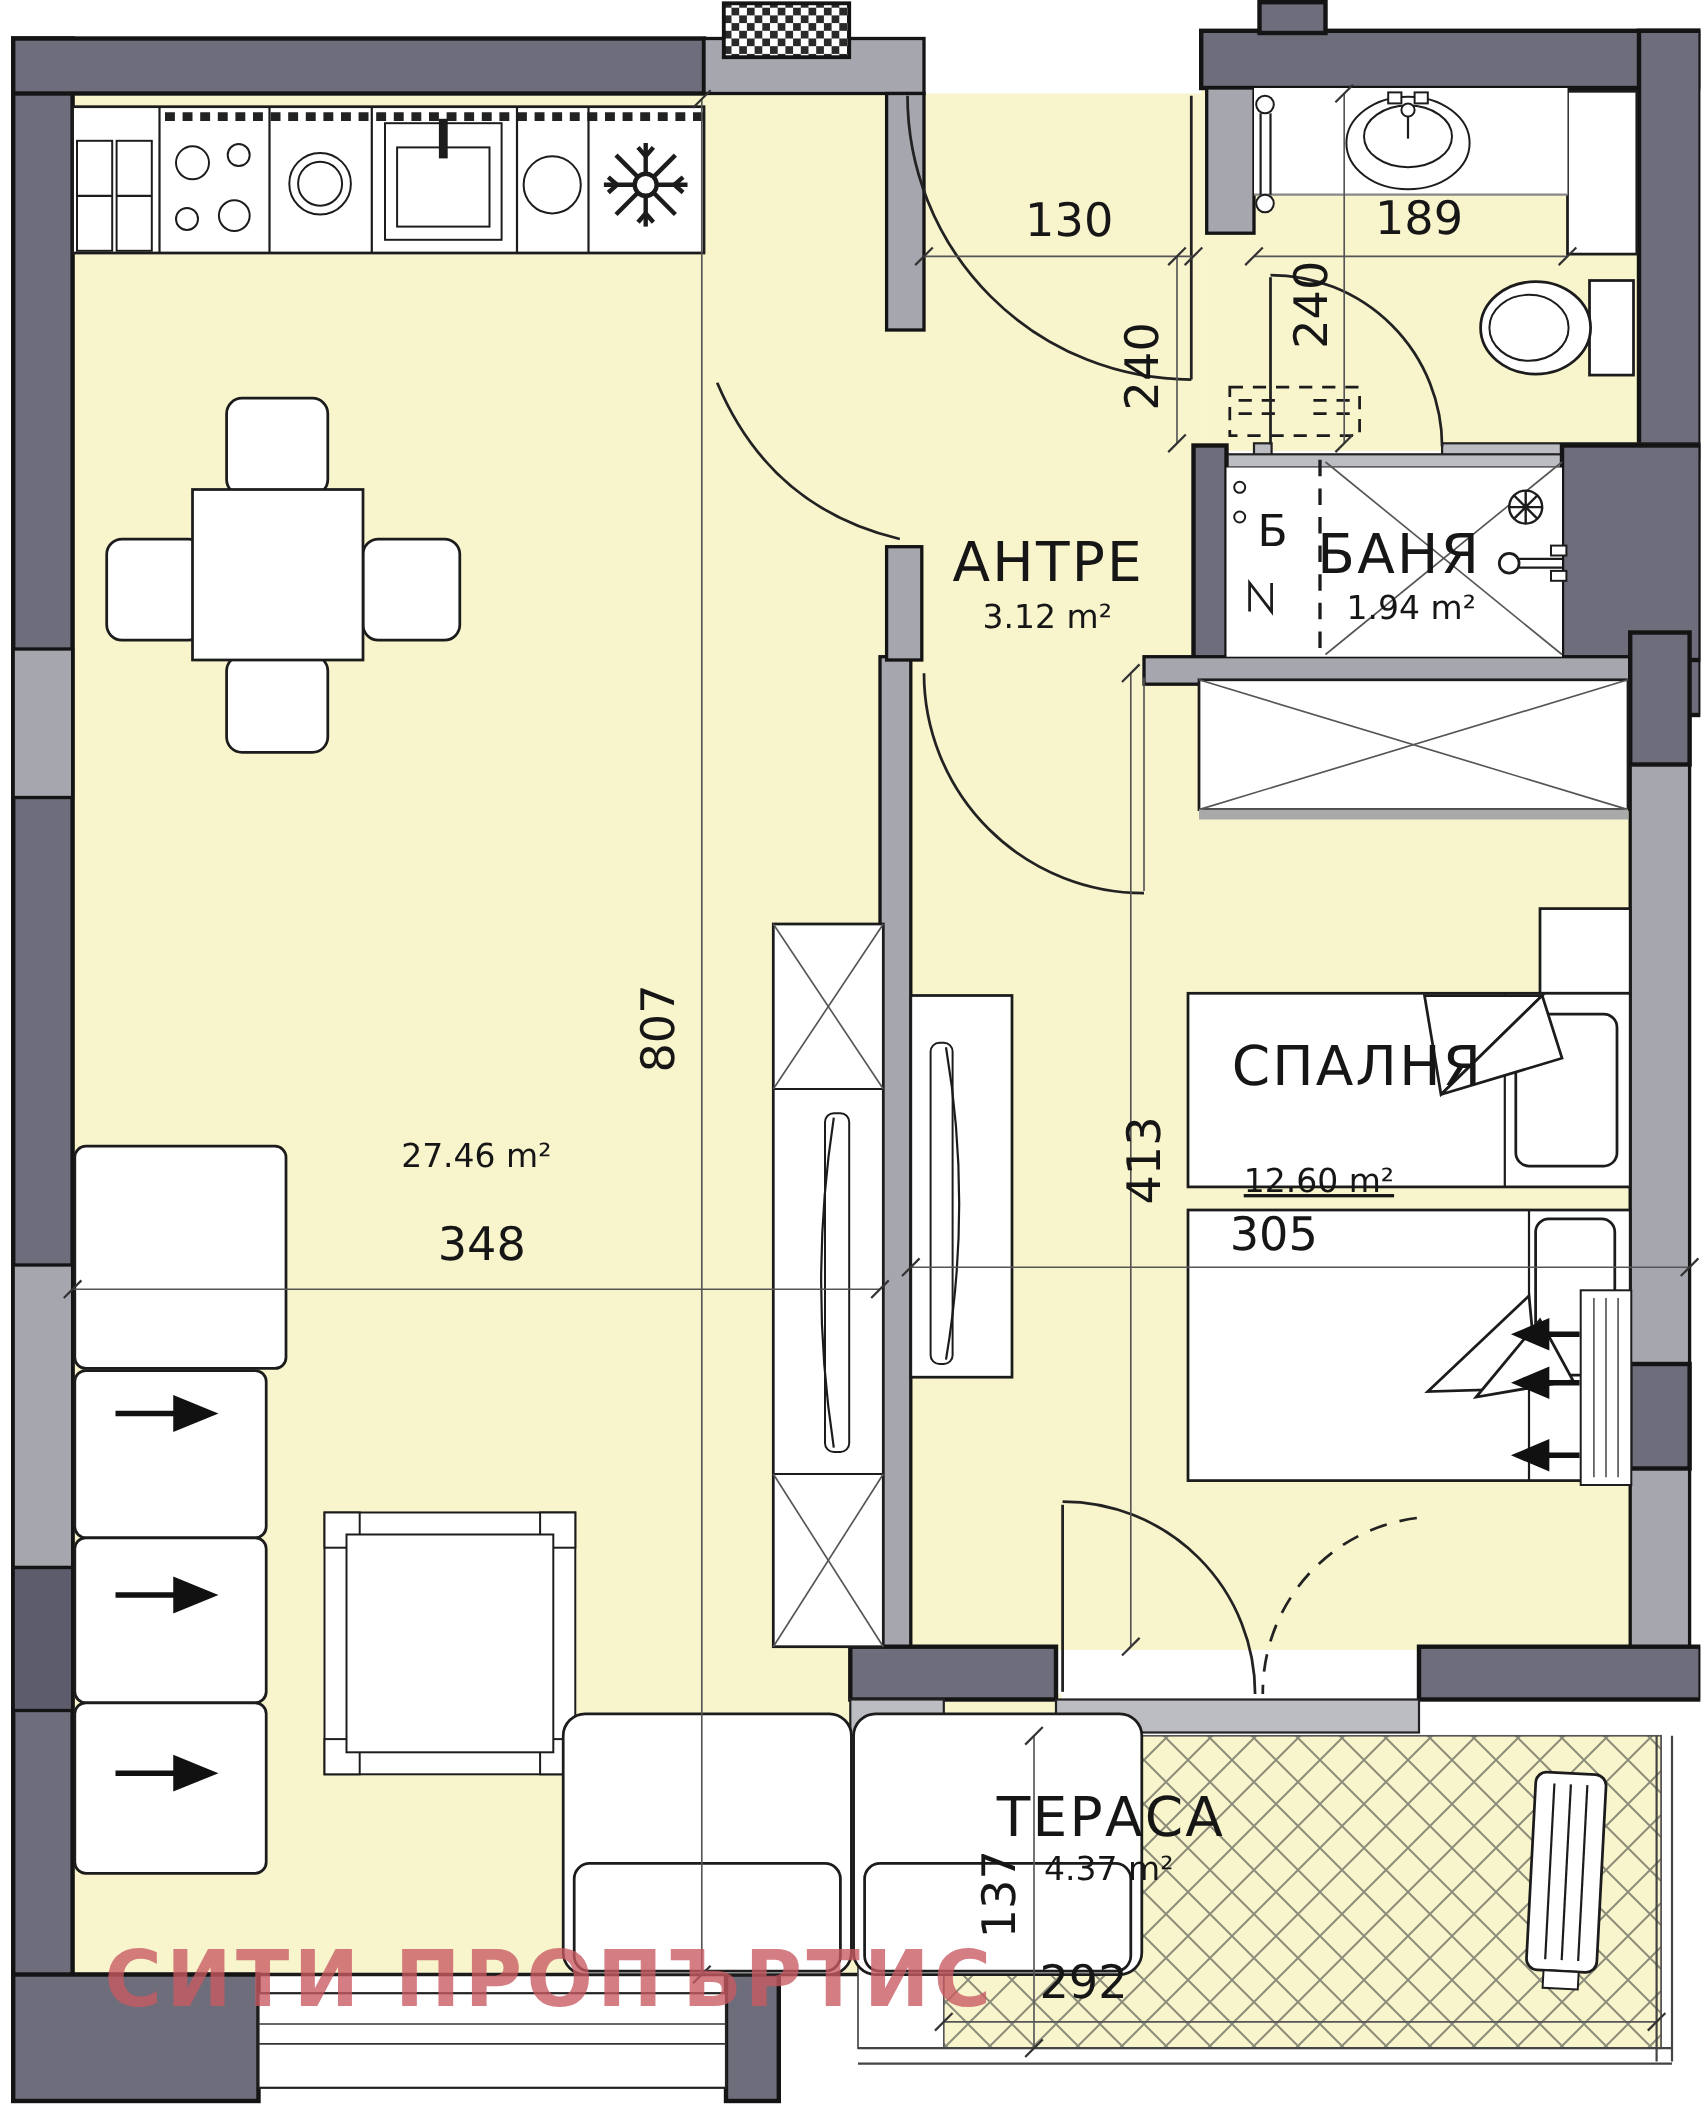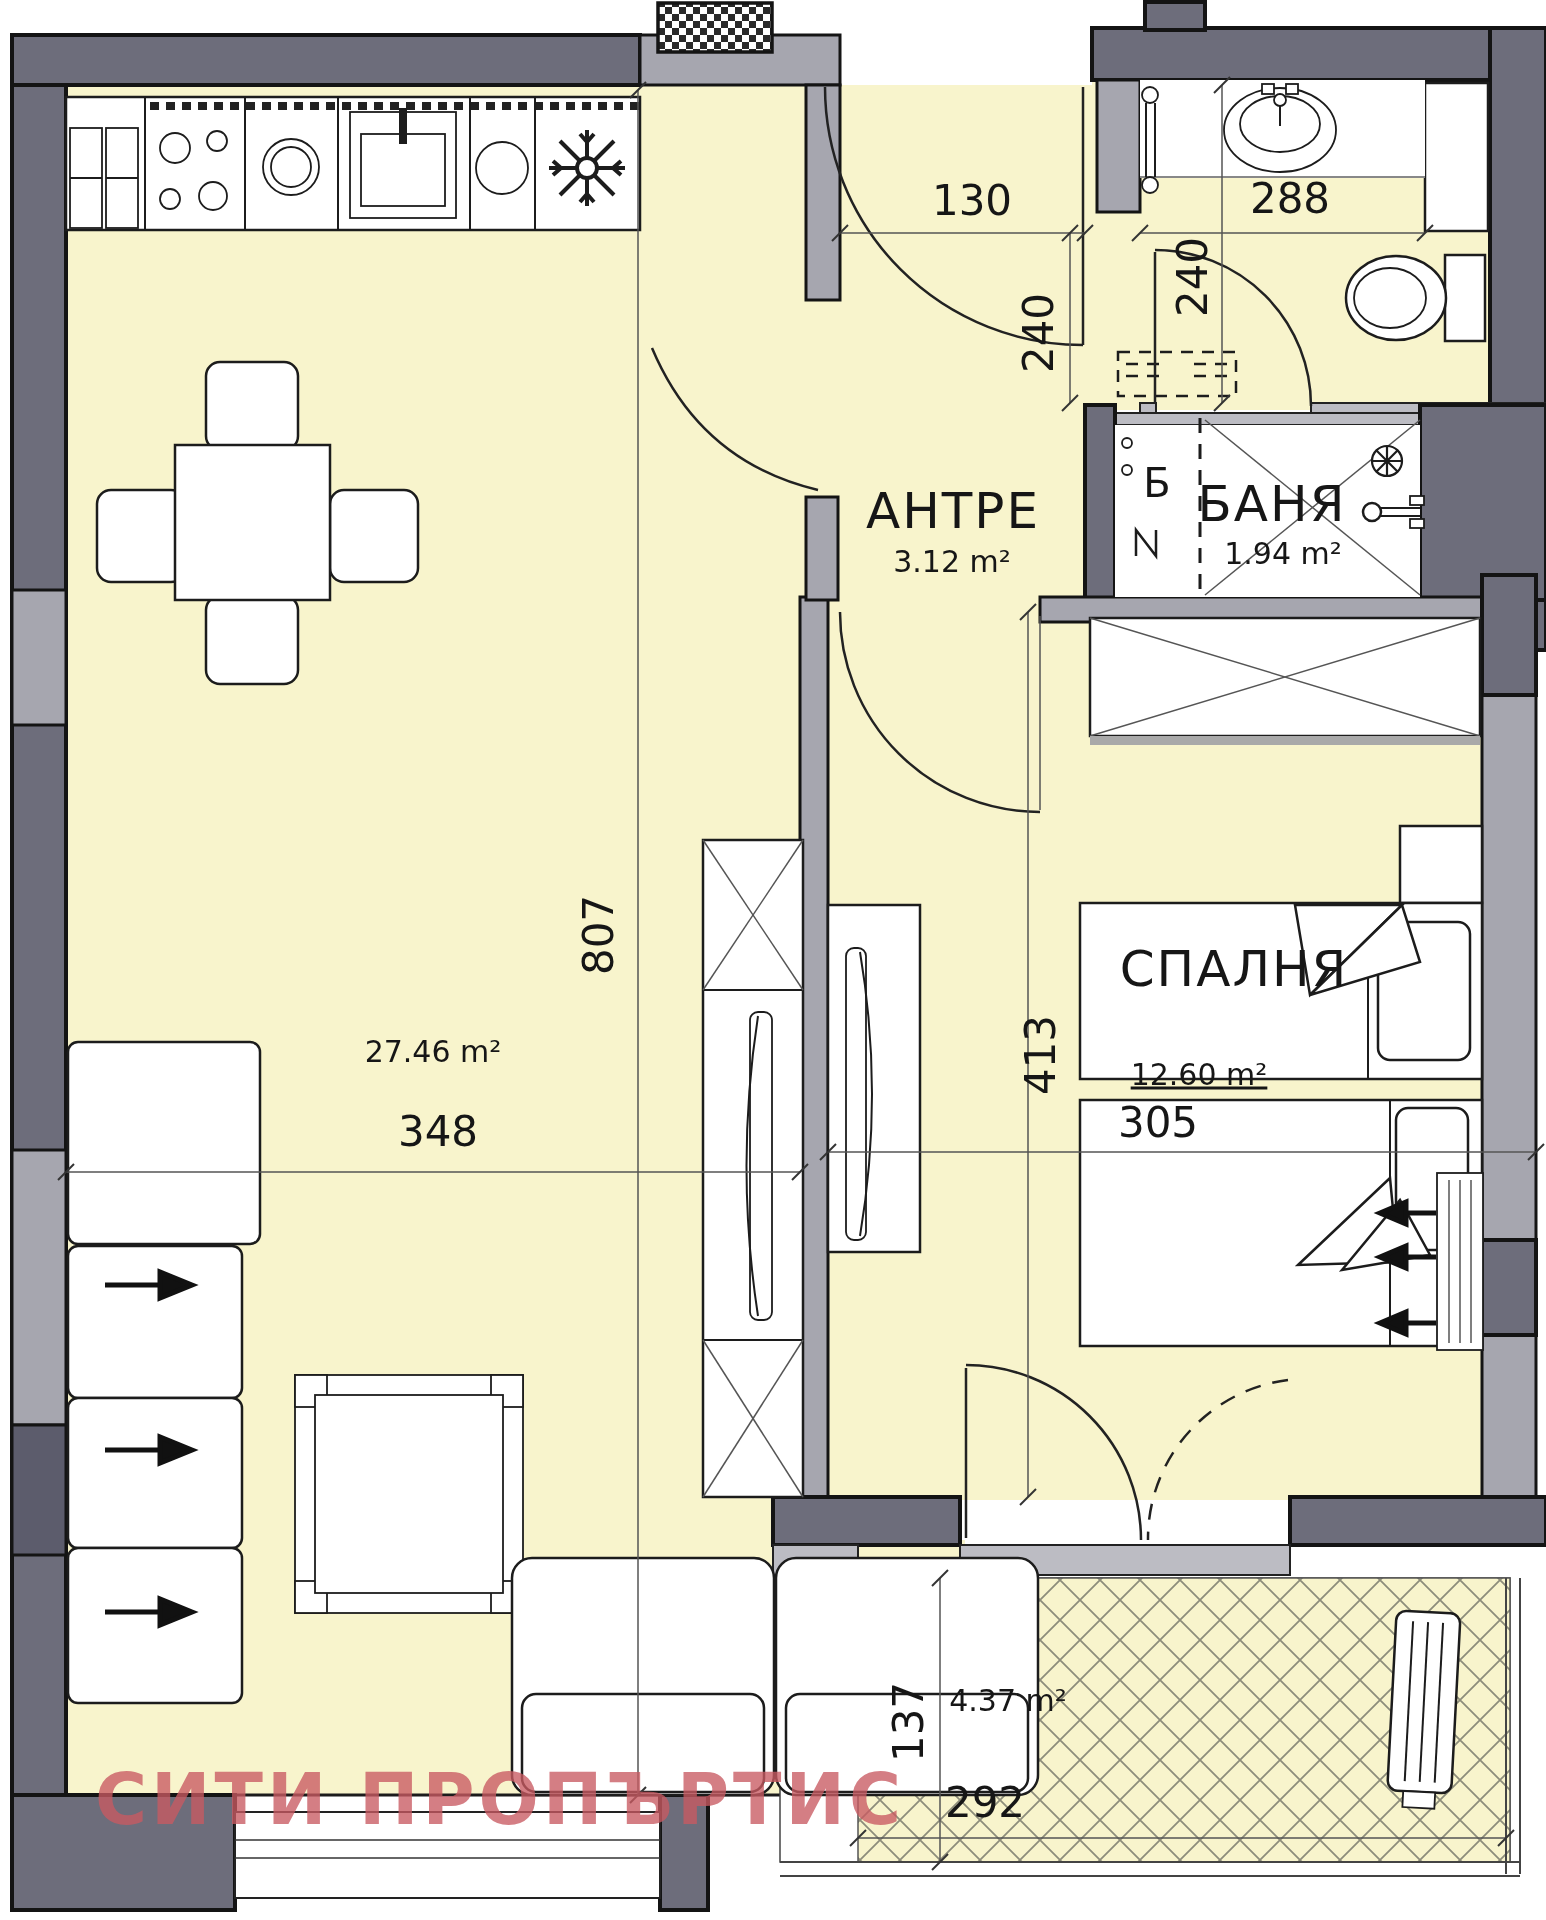--- a/index.html
+++ b/index.html
@@ -356,26 +356,27 @@
 <div class="lbl room" style="left:953px;top:499px;">АНТРЕ</div>
 <div class="lbl area" style="left:952px;top:561px;">3.12 m²</div>
 
 <div class="lbl room" style="left:1272px;top:492px;">БАНЯ</div>
 <div class="lbl area" style="left:1283px;top:553px;">1.94 m²</div>
 <div class="lbl tag" style="left:1157px;top:483px;">Б</div>
 
 <div class="lbl room" style="left:1234px;top:957px;">СПАЛНЯ</div>
 <div class="lbl area" style="left:1199px;top:1074px;text-decoration:underline;">12.60 m²</div>
 
+<div class="lbl room" style="left:1010px;top:1640px;">ТЕРАСА</div>
 <div class="lbl area" style="left:1008px;top:1700px;">4.37 m²</div>
 
 <div class="lbl dim" style="left:972px;top:200px;">130</div>
 <div class="lbl dim rot" style="left:1038px;top:333px;">240</div>
 <div class="lbl dim rot" style="left:1192px;top:277px;">240</div>
-<div class="lbl dim" style="left:1290px;top:198px;">288</div>
+<div class="lbl dim" style="left:1290px;top:198px;">189</div>
 <div class="lbl dim" style="left:438px;top:1131px;">348</div>
 <div class="lbl dim rot" style="left:598px;top:935px;">807</div>
 <div class="lbl dim rot" style="left:1040px;top:1055px;">413</div>
 <div class="lbl dim" style="left:1158px;top:1122px;">305</div>
 <div class="lbl dim rot" style="left:908px;top:1722px;">137</div>
 <div class="lbl dim" style="left:985px;top:1802px;">292</div>
 
 <div class="watermark">СИТИ ПРОПЪРТИС</div>
 
 </div>

